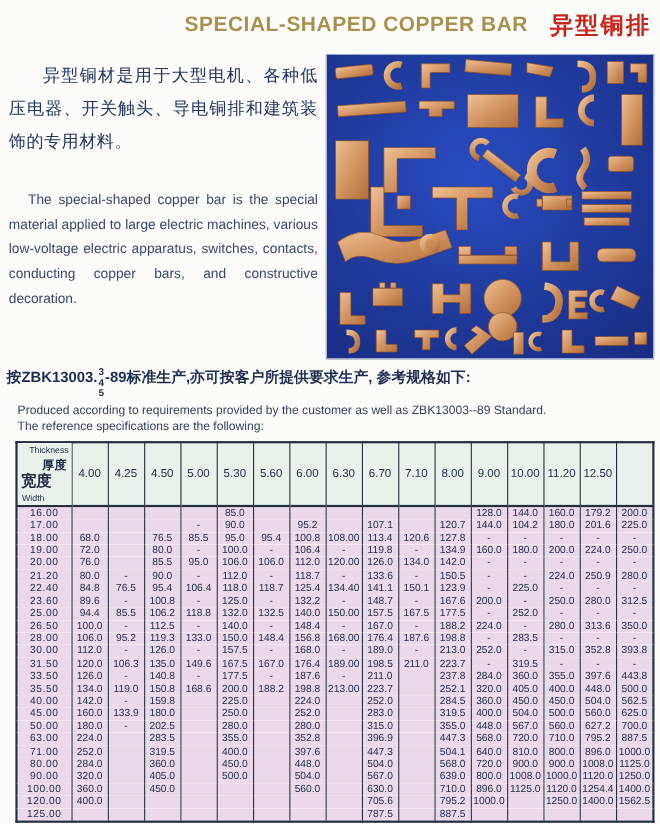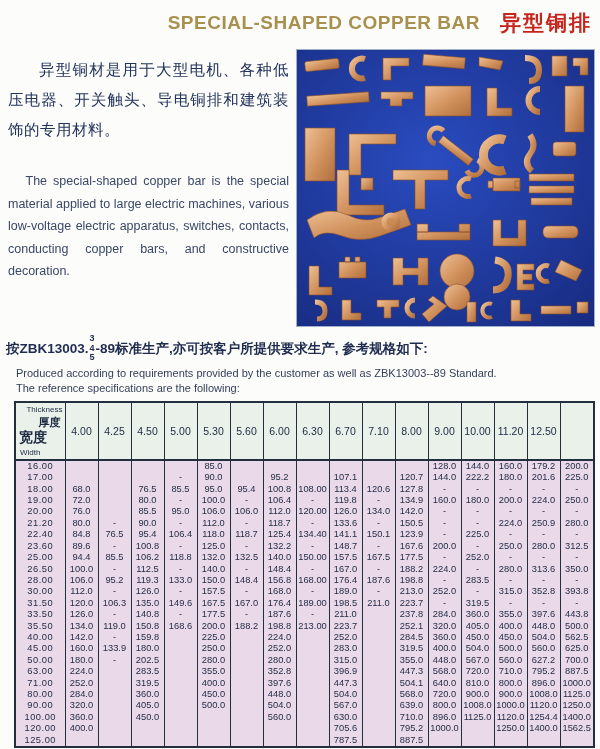--- a/index.html
+++ b/index.html
@@ -28,21 +28,21 @@
   .intro-en{
     font-size:12.5px;line-height:1.8;text-align:justify;text-indent:1.4em;
     color:#3a4767;margin:26px 0 0 0;
   }
   .photo{
     width:297px;height:276px;flex:none;
     border:1px solid #9fb0c8;
   }
   
   .standard-block{margin:7px 0 0 6px;}
-  .std-zh{display:flex;align-items:center;font-size:13.5px;font-weight:bold;color:#1f2c50;}
+  .std-zh{display:flex;align-items:flex-start;font-size:13.5px;font-weight:bold;color:#1f2c50;}
   .frac{display:inline-flex;flex-direction:column;align-items:center;
         font-size:9px;line-height:1.08;font-weight:bold;margin:0 1px;}
   .std-en{font-size:11px;line-height:1.35;color:#333f58;margin:3px 0 0 10px;}
   
   table.spec{
     border-collapse:collapse;margin:5px 0 0 14px;
     border:2px solid #232f3d;table-layout:fixed;width:579px;
   }
   table.spec th{
     background:#e9f1ea;border-left:1px solid #232f3d;border-bottom:2px solid #232f3d;
@@ -251,21 +251,21 @@
         <td></td>
         <td>-</td>
         <td>90.0</td>
         <td></td>
         <td>95.2</td>
         <td></td>
         <td>107.1</td>
         <td></td>
         <td>120.7</td>
         <td>144.0</td>
-        <td>222.2</td>
+        <td>104.2</td>
         <td>180.0</td>
         <td>201.6</td>
         <td>225.0</td>
       </tr>
       <tr>
         <td class="wcol">18.00</td>
         <td>68.0</td>
         <td></td>
         <td>76.5</td>
         <td>85.5</td>

